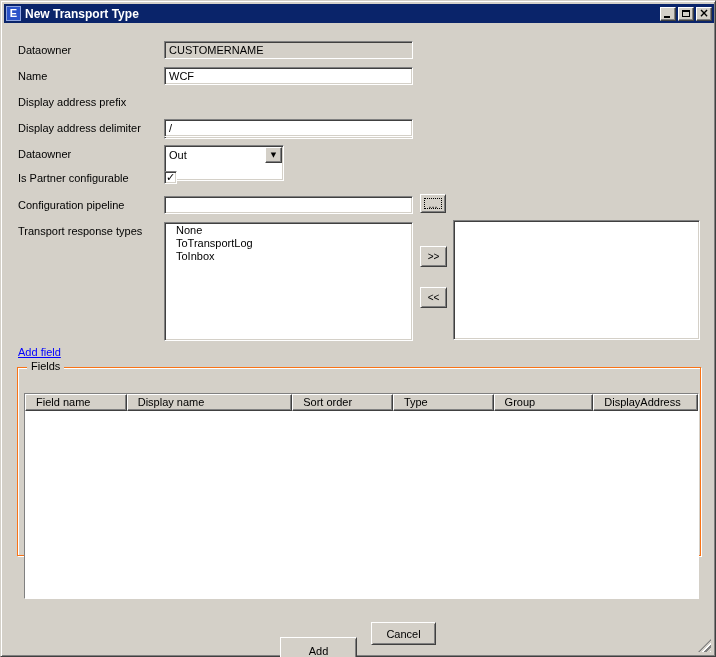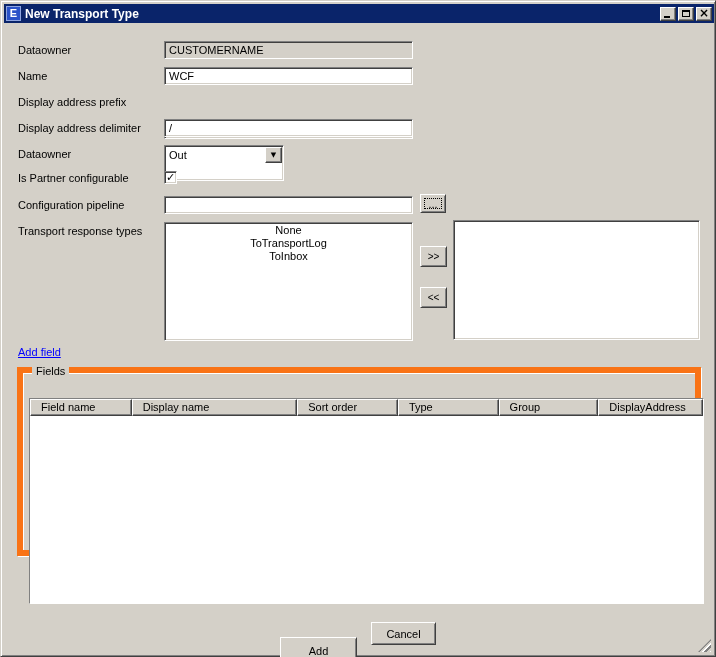--- a/index.html
+++ b/index.html
@@ -71,31 +71,31 @@
     position:absolute;background:#D4D0C8;
     border:1px solid;border-color:#FFFFFF #404040 #404040 #FFFFFF;
     box-shadow:inset 1px 1px 0 #D4D0C8, inset -1px -1px 0 #808080;
     box-sizing:border-box;text-align:center;
     font-family:"Liberation Sans",sans-serif;font-size:11px;color:#000;
     display:flex;align-items:center;justify-content:center;cursor:default;
   }
   .focus-dots{position:absolute;left:3px;top:3px;right:3px;bottom:3px;border:1px dotted #000;}
 
   .listbox{position:absolute;overflow:hidden;}
-  .listbox .item{padding:0 3px;line-height:13px;white-space:nowrap;text-align:center;}
+  .listbox .item{padding:0 11px;line-height:13px;white-space:nowrap;}
   #listbox-available{left:163px;top:221px;width:249px;height:119px;padding-top:1px;}
   #listbox-selected{left:452px;top:219px;width:247px;height:120px;}
 
   .link{
     position:absolute;left:17px;top:345px;color:#0000FF;text-decoration:underline;cursor:pointer;
   }
 
   .groupbox{
     position:absolute;left:16px;top:366px;width:684px;height:189px;box-sizing:border-box;
-    border:6px solid #f97316;
+    border:1px solid #f97316;
     box-shadow:inset 1px 1px 0 #FFFFFF, 1px 1px 0 #FFFFFF;
   }
   .groupbox-legend{
     position:absolute;left:9px;top:-8px;background:#D4D0C8;padding:0 4px;
   }
 
   .listview{
     position:absolute;left:6px;top:25px;width:675px;height:206px;
     background:#d946ef;
   }

